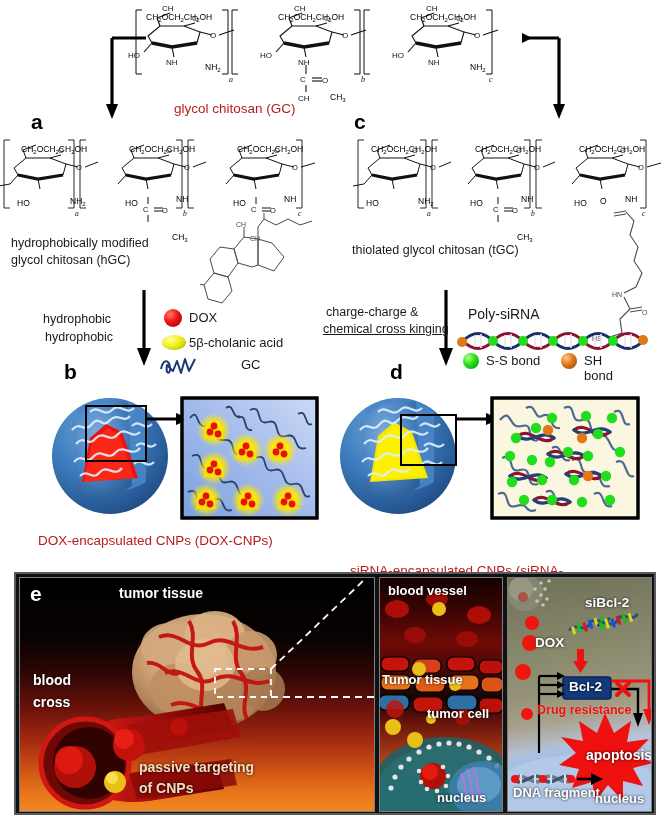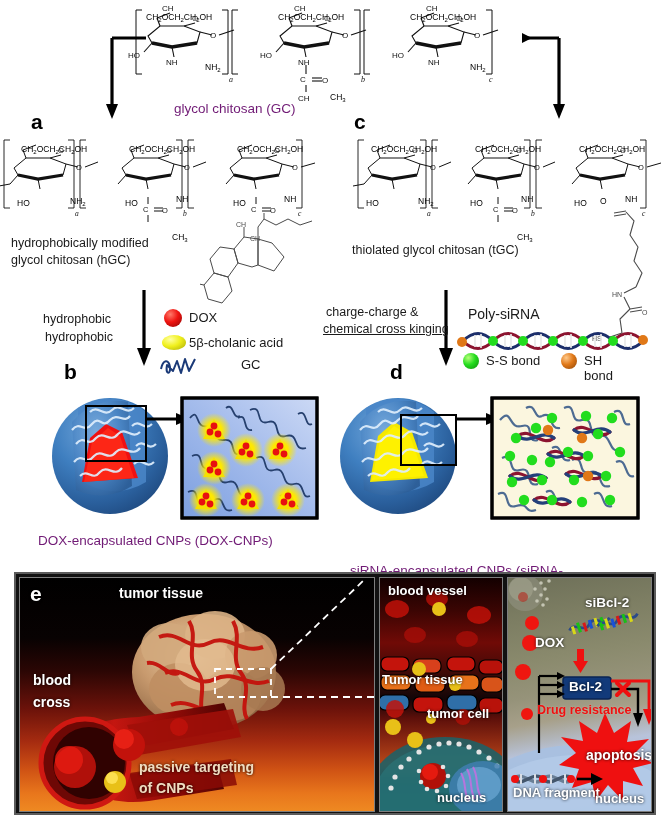--- a/index.html
+++ b/index.html
@@ -3,21 +3,21 @@
 <meta charset="utf-8">
 <style>
   html,body{margin:0;padding:0;background:#fff;}
   body{width:670px;height:820px;position:relative;overflow:hidden;
        font-family:"Liberation Sans",sans-serif;color:#000;}
   .fig{position:relative;width:600px;height:820px;}
   .abs{position:absolute;}
   .panel-letter{font-weight:bold;font-size:21px;font-family:"Liberation Sans",sans-serif;color:#000;}
   .chem-label{font-size:8.5px;font-family:"Liberation Sans",sans-serif;}
   .sub{font-size:6px;vertical-align:-2px;}
-  .caption{font-size:13.5px;color:#701a75;}
+  .caption{font-size:13.5px;color:#b91c1c;}
   .caption2{font-size:12.5px;color:#1a1a1a;}
   .small-lbl{font-size:12.5px;color:#1a1a1a;}
   .legend-lbl{font-size:13px;color:#1a1a1a;}
 
   
   #panel-e{position:absolute;left:14px;top:572px;width:642px;height:243px;
            background:#111;border:2px solid #5b5b5b;box-sizing:border-box;}
   .e-sub{position:absolute;top:3px;height:235px;overflow:hidden;}
   #e-left{left:3px;width:356px;
      background:linear-gradient(180deg,#000 0%,#080202 26%,#2b0604 40%,#6b120a 56%,#a52b10 70%,#cf5214 82%,#e8761c 92%,#ef8a22 100%);}

